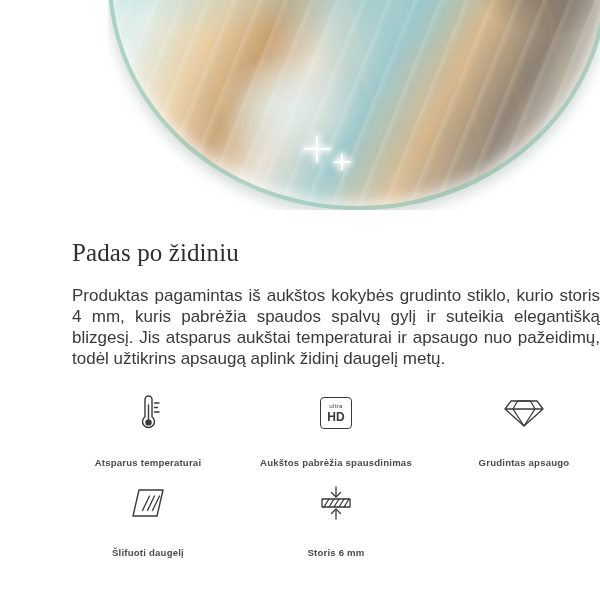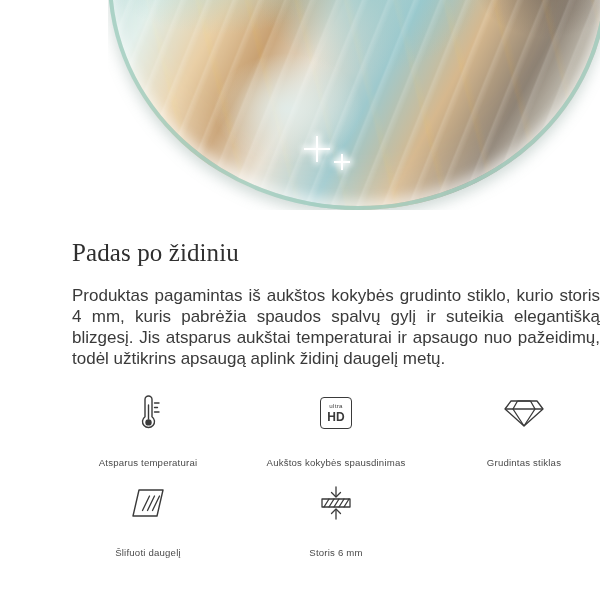--- a/index.html
+++ b/index.html
@@ -154,34 +154,34 @@
     display: grid;
     grid-template-columns: repeat(3, 1fr);
     grid-template-rows: repeat(2, 90px);
     padding: 0 18px;
   }
   .feature {
     display: flex;
     flex-direction: column;
     align-items: center;
     justify-content: flex-start;
-    gap: 12px;
   }
   .feature-icon {
     height: 44px;
     display: flex;
     align-items: center;
     justify-content: center;
   }
   .feature-label {
-    margin-top: 10px;
+    margin-top: 22px;
     font-size: 9.6px;
     color: #4a4a4a;
     text-align: right;
     letter-spacing: 0.2px;
+    font-weight: bold;
   }
   .ultrahd-badge {
     width: 30px;
     height: 30px;
     border: 1.6px solid #3a3a3a;
     border-radius: 4px;
     display: flex;
     flex-direction: column;
     align-items: center;
     justify-content: center;
@@ -239,35 +239,35 @@
         <div class="feature-label">Atsparus temperaturai</div>
       </div>
 
       <div class="feature">
         <div class="feature-icon">
           <div class="ultrahd-badge">
             <span class="u1">ultra</span>
             <span class="u2">HD</span>
           </div>
         </div>
-        <div class="feature-label">Aukštos kokybės spausdinimas</div>
+        <div class="feature-label">Aukštos pabrėžia spausdinimas</div>
       </div>
 
 
       <div class="feature">
         <div class="feature-icon">
           <svg width="42" height="36" viewBox="0 0 42 36" fill="none" stroke="#3a3a3a" stroke-width="1.3" stroke-linejoin="round">
             <path d="M8 6h26l6 8-19 17L2 14z"></path>
             <path d="M2 14h38"></path>
             <path d="M14.5 6 10 14l11 17"></path>
             <path d="M27.5 6 32 14 21 31"></path>
             <path d="M14.5 6h13"></path>
           </svg>
         </div>
-        <div class="feature-label">Grudintas stiklas</div>
+        <div class="feature-label">Grudintas apsaugo</div>
       </div>
 
       <div class="feature">
         <div class="feature-icon">
           <svg width="38" height="34" viewBox="0 0 38 34" fill="none" stroke="#3a3a3a" stroke-width="1.3" stroke-linecap="round" stroke-linejoin="round">
             <path d="M4 30 L28 30 L34 4 L10 4 Z" stroke-width="1.4"></path>
             <line x1="13.5" y1="24.5" x2="20.5" y2="10"></line>
             <line x1="18.5" y1="24.5" x2="25.5" y2="10"></line>
             <line x1="23.5" y1="24.5" x2="30.5" y2="10"></line>
           </svg>

